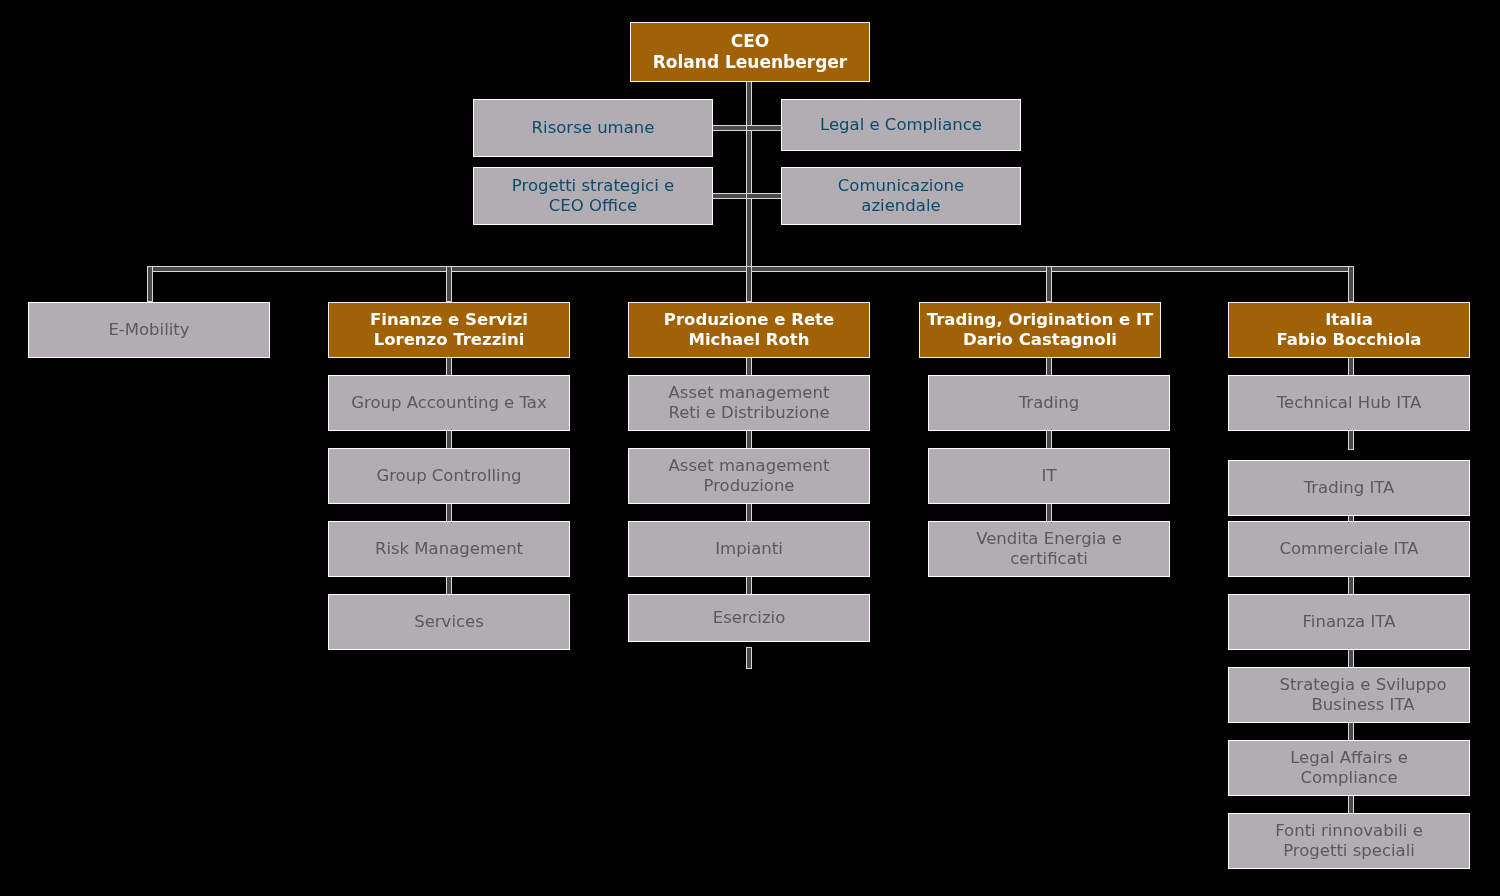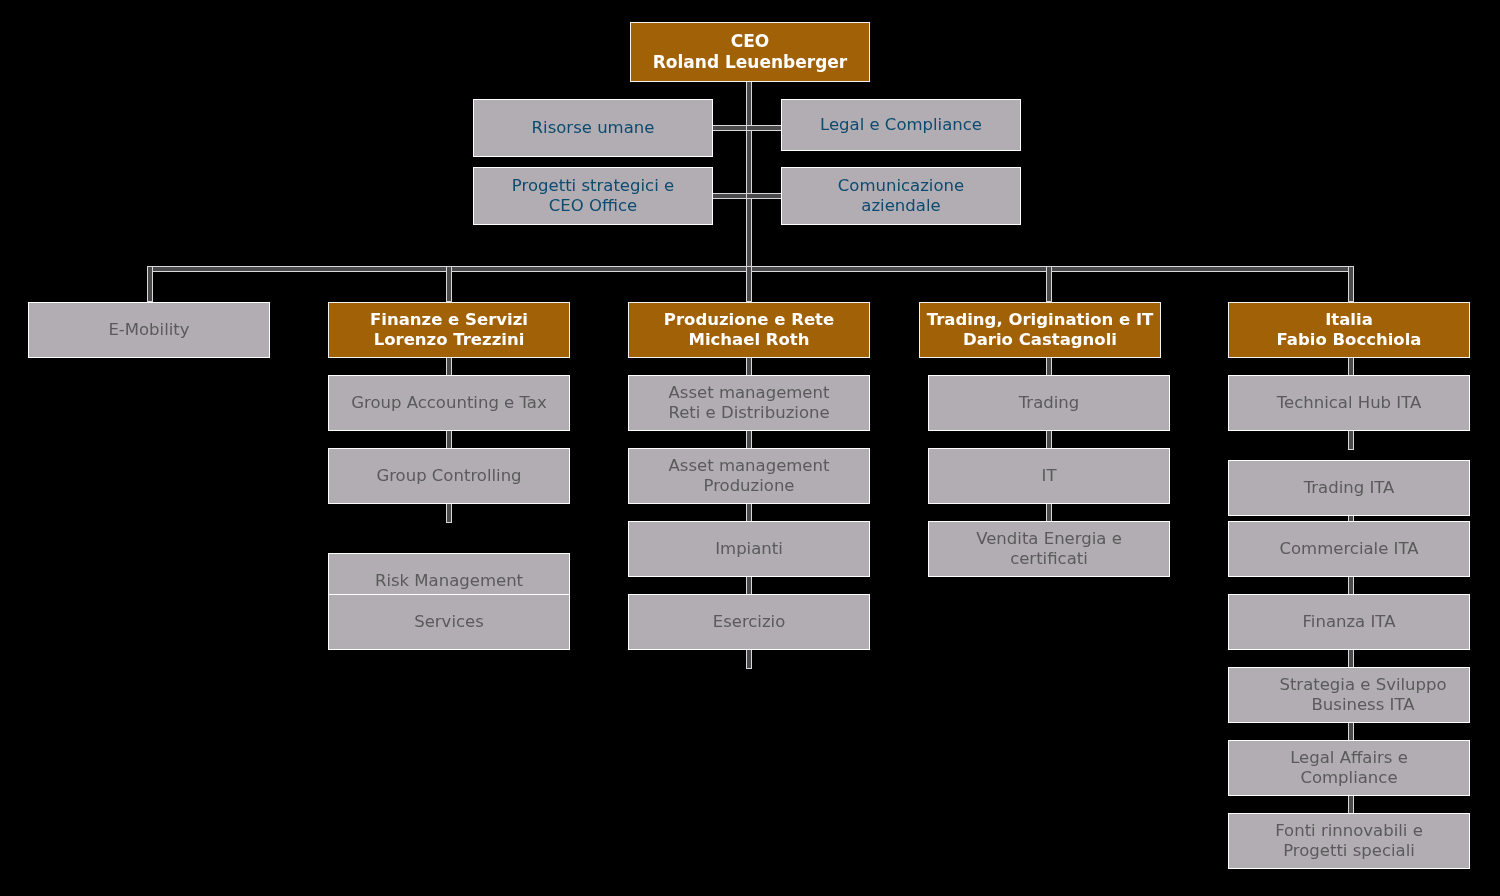--- a/index.html
+++ b/index.html
@@ -121,31 +121,31 @@
   <div class="box staff" style="left:781px; top:99px; width:240px; height:52px;">Legal e Compliance</div>
   <div class="box staff" style="left:781px; top:167px; width:240px; height:58px;">Comunicazione
 aziendale</div>
 
   <div class="box emob" style="left:28px; top:302px; width:242px; height:56px;">E-Mobility</div>
 
   <div class="box dark" style="left:328px; top:302px; width:242px; height:56px;">Finanze e Servizi
 Lorenzo Trezzini</div>
   <div class="box light" style="left:328px; top:375px; width:242px; height:56px;">Group Accounting e Tax</div>
   <div class="box light" style="left:328px; top:448px; width:242px; height:56px;">Group Controlling</div>
-  <div class="box light" style="left:328px; top:521px; width:242px; height:56px;margin-top:32px;">Risk Management</div>
+  <div class="box light" style="left:328px; top:521px; width:242px; height:56px;">Risk Management</div>
   <div class="box light" style="left:328px; top:594px; width:242px; height:56px;">Services</div>
 
   <div class="box dark" style="left:628px; top:302px; width:242px; height:56px;">Produzione e Rete
 Michael Roth</div>
   <div class="box light" style="left:628px; top:375px; width:242px; height:56px;">Asset management
 Reti e Distribuzione</div>
   <div class="box light" style="left:628px; top:448px; width:242px; height:56px;">Asset management
 Produzione</div>
   <div class="box light" style="left:628px; top:521px; width:242px; height:56px;">Impianti</div>
-  <div class="box light" style="left:628px; top:594px; width:242px; height:56px;text-align:right;">Esercizio</div>
+  <div class="box light" style="left:628px; top:594px; width:242px; height:48px;text-align:right;">Esercizio</div>
 
   <div class="box dark" style="left:887px; top:302px; width:242px; height:56px;margin-left:32px;">Trading, Origination e IT
 Dario Castagnoli</div>
   <div class="box light" style="left:928px; top:375px; width:242px; height:56px;">Trading</div>
   <div class="box light" style="left:928px; top:448px; width:242px; height:56px;">IT</div>
   <div class="box light" style="left:928px; top:521px; width:242px; height:56px;">Vendita Energia e
 certificati</div>
 
   <div class="box dark" style="left:1228px; top:302px; width:242px; height:56px;">Italia
 Fabio Bocchiola</div>

